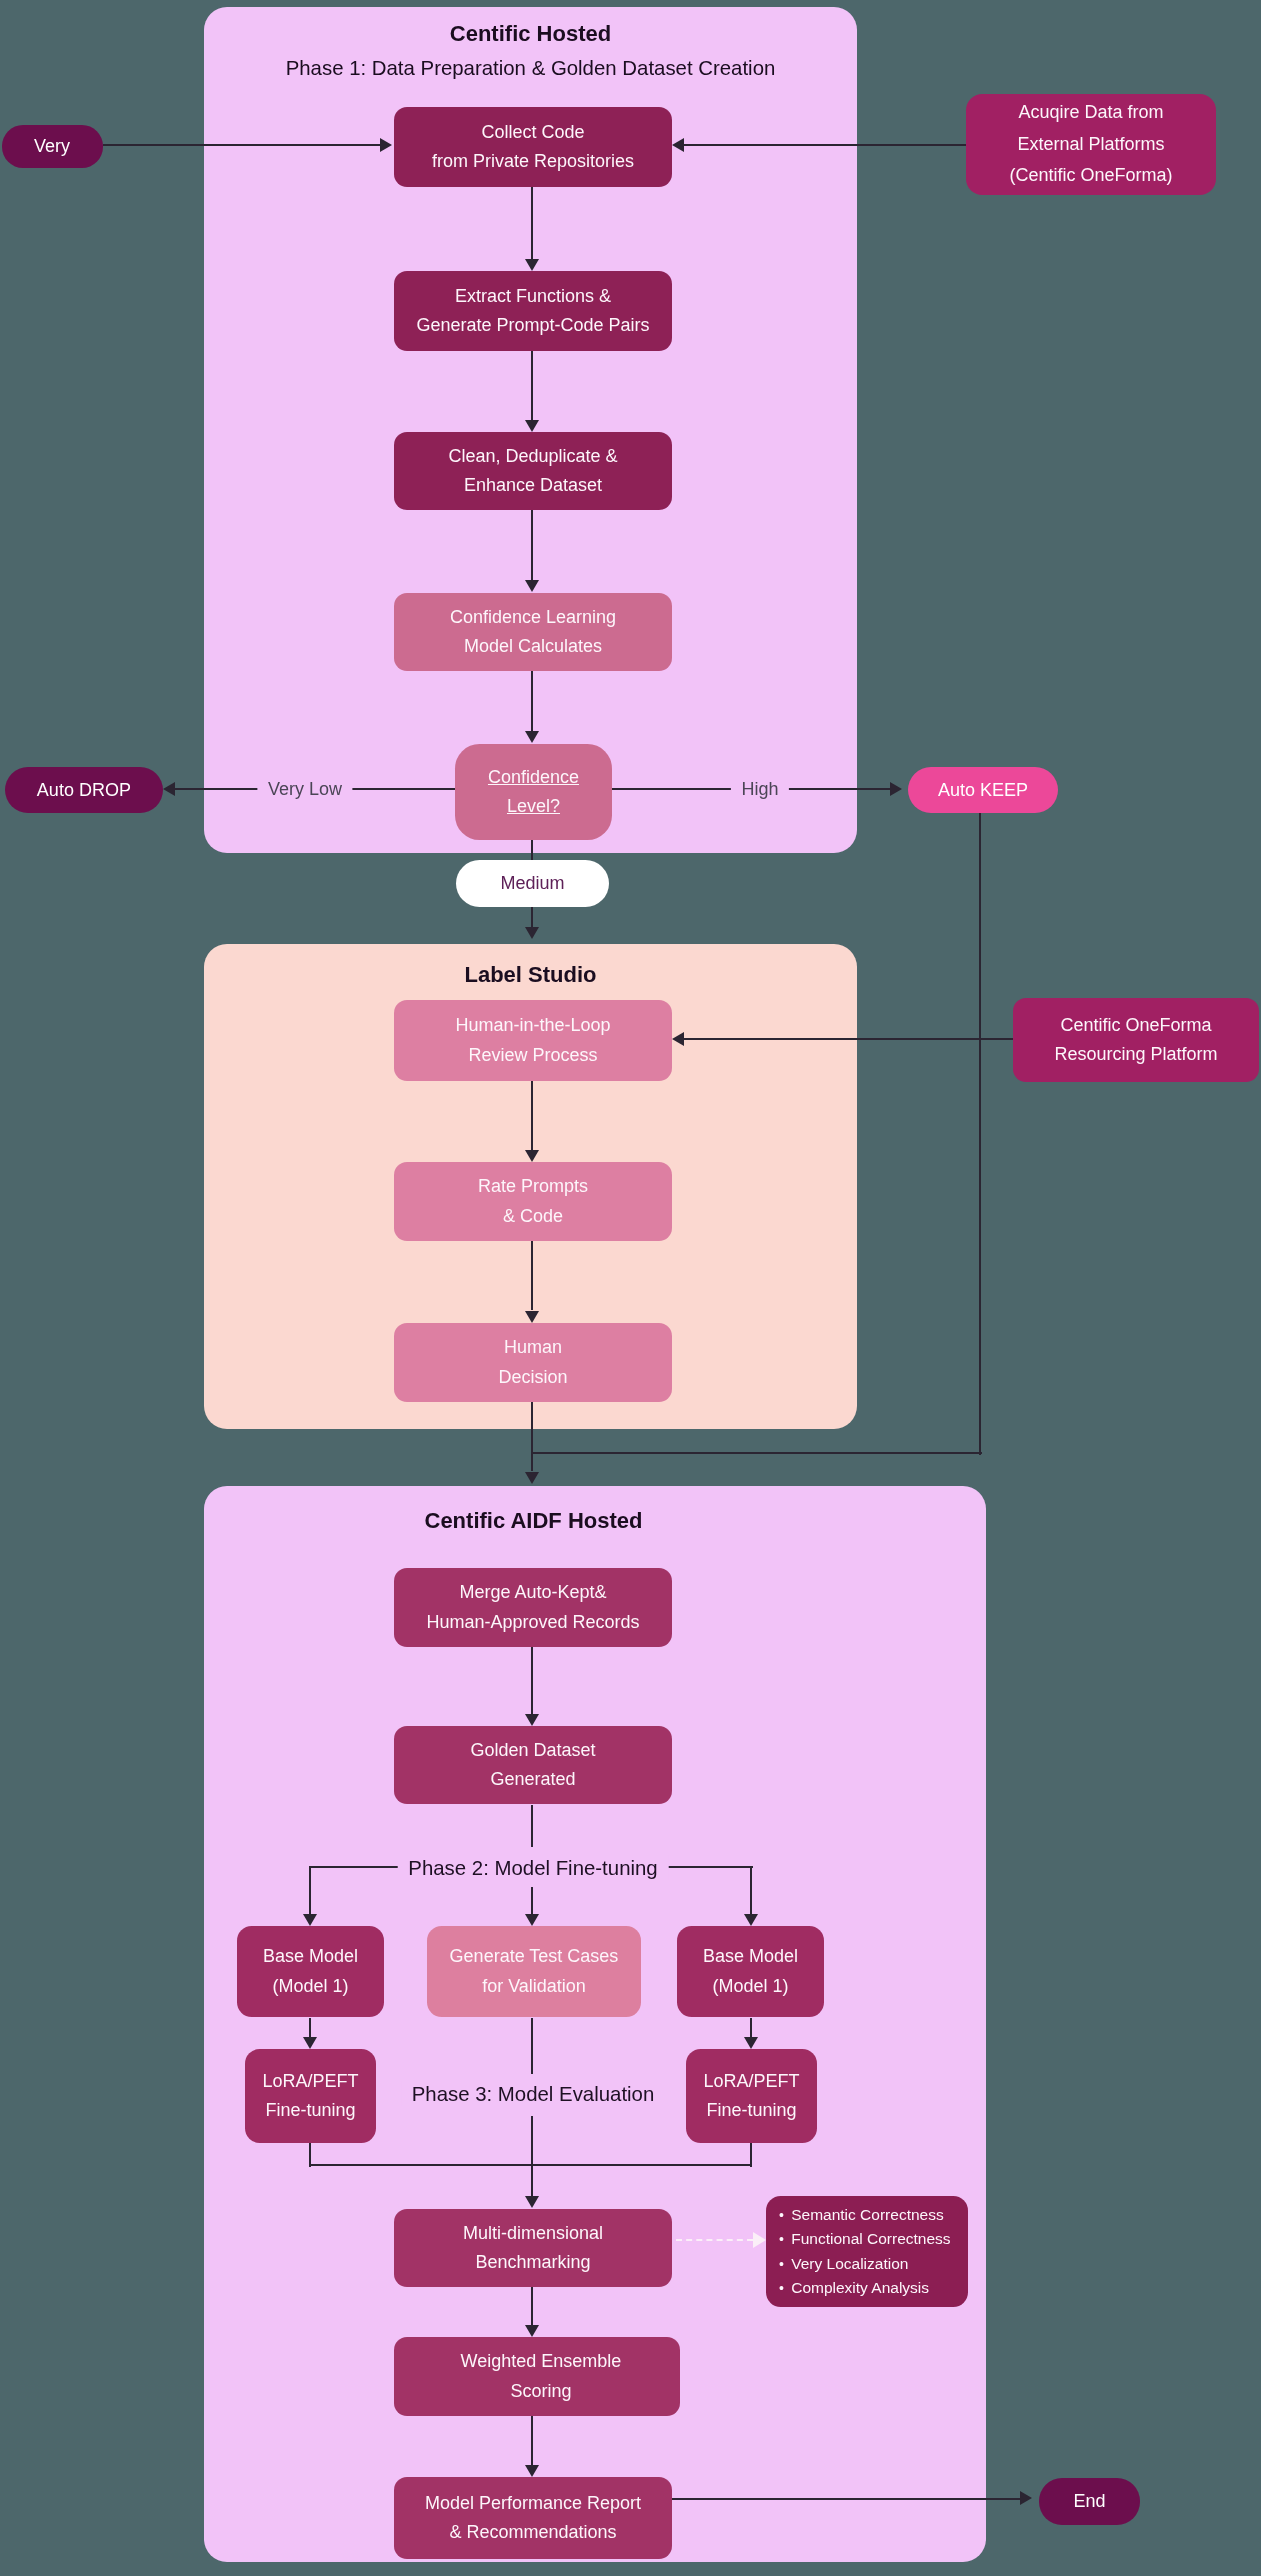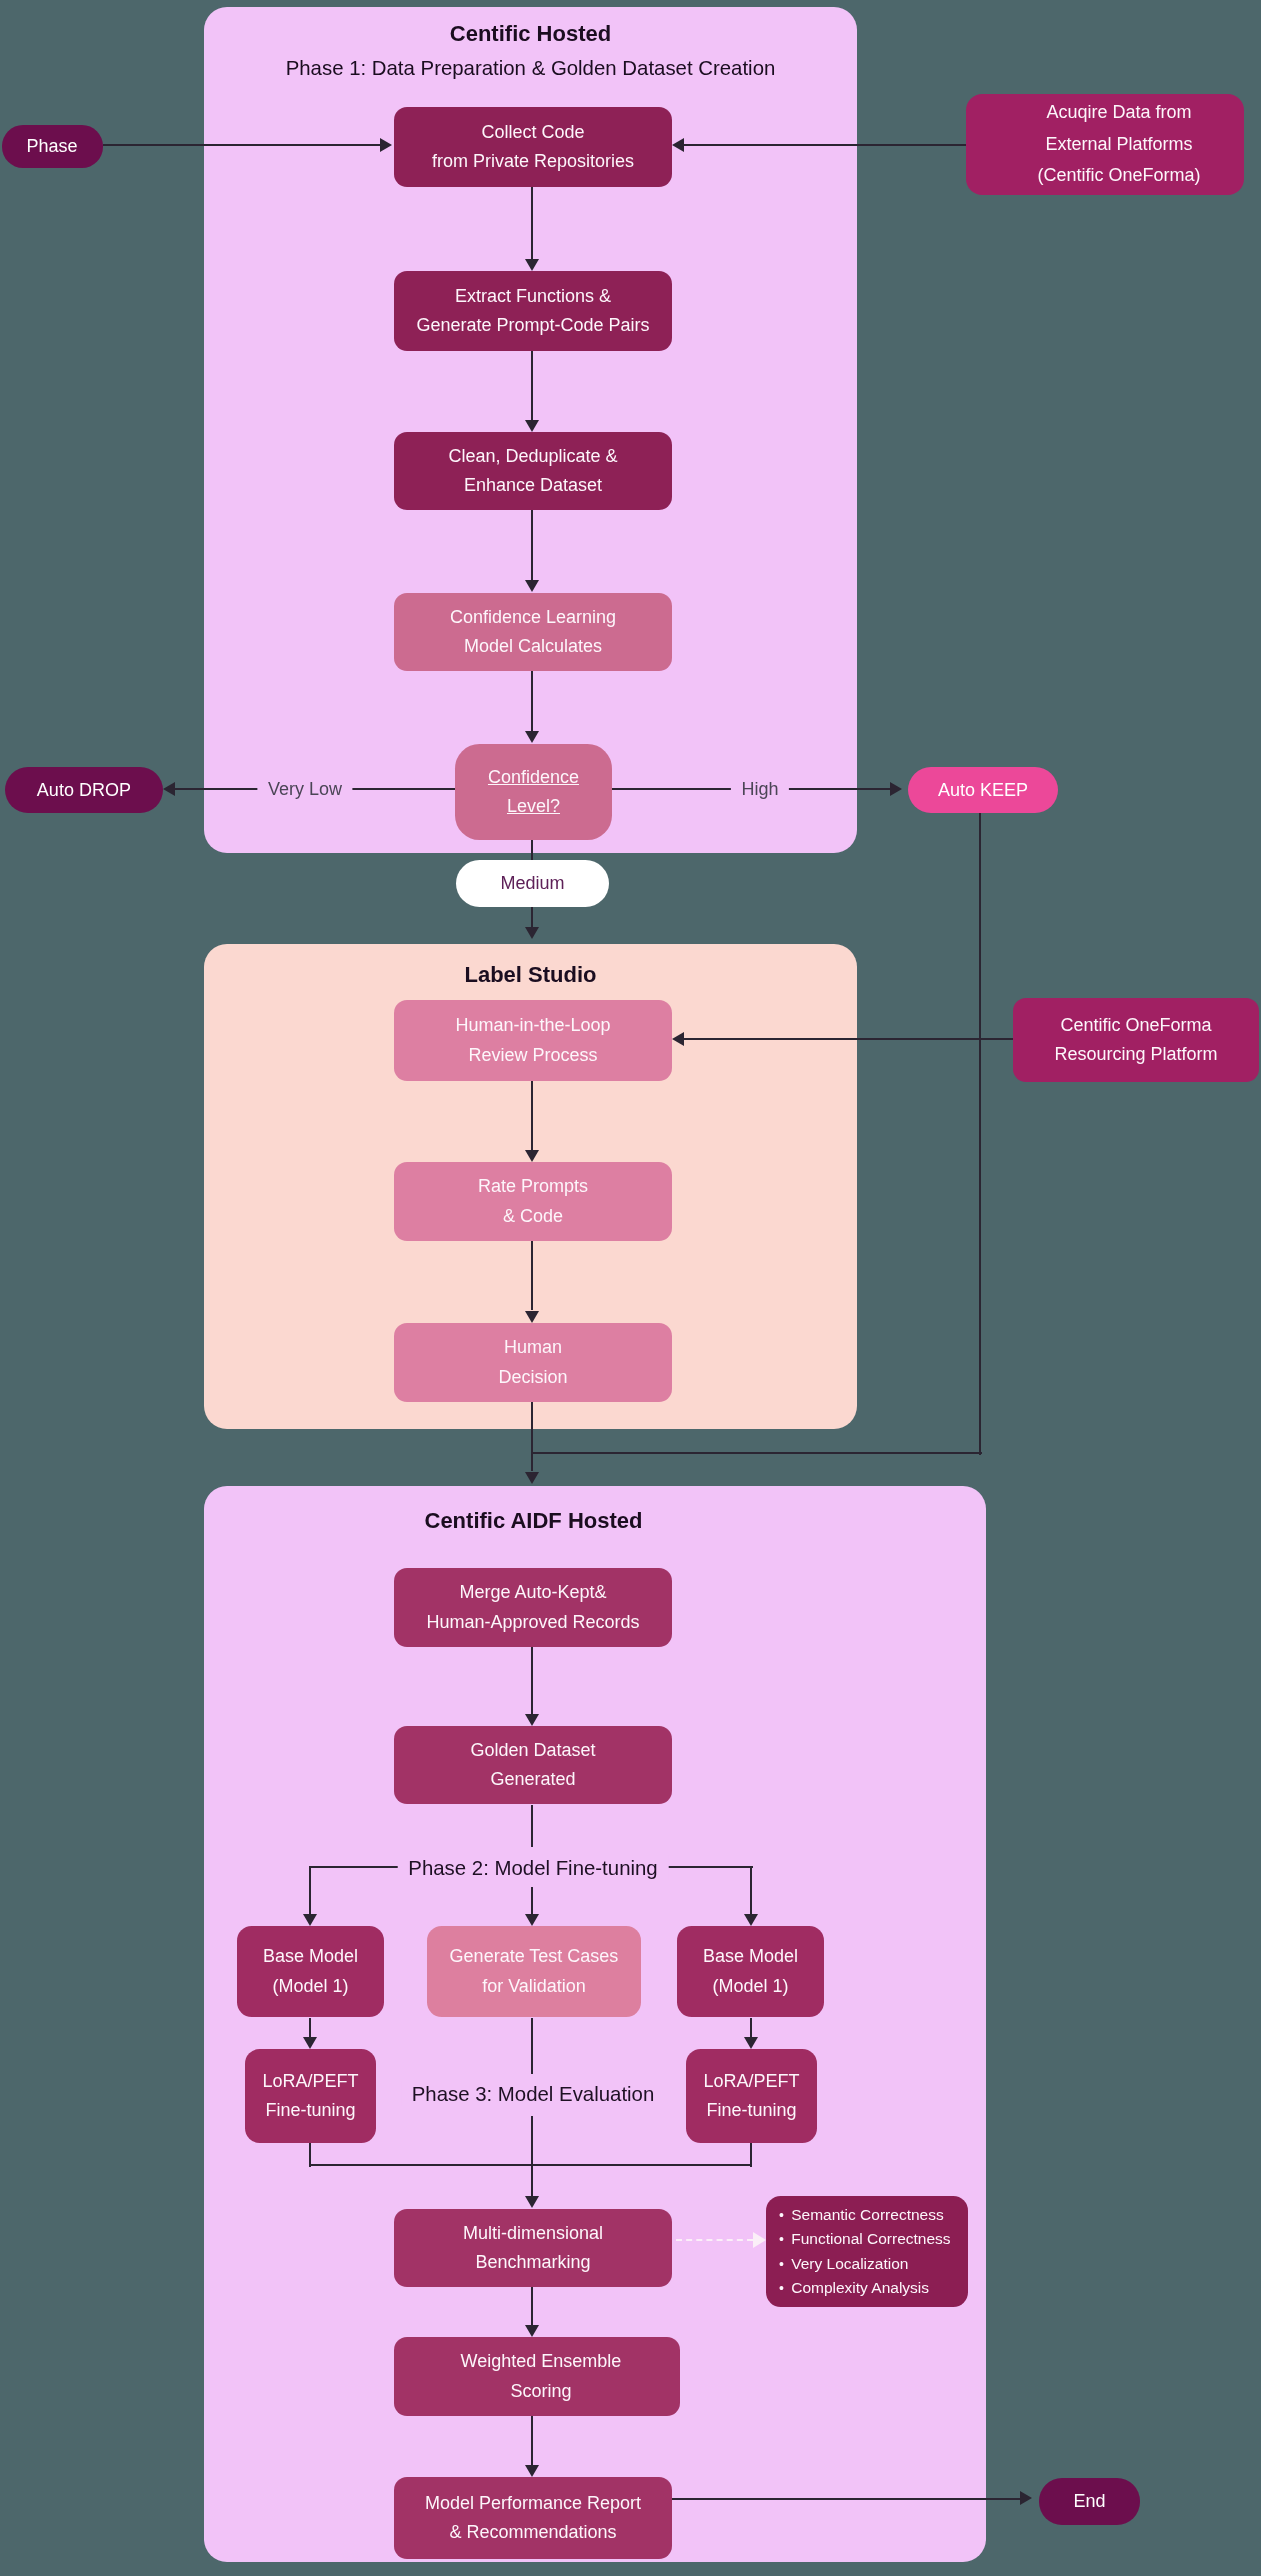--- a/index.html
+++ b/index.html
@@ -137,27 +137,27 @@
 from Private Repositories</div>
   <div class="node" style="left:394px;top:271px;width:278px;height:80px;background:#8E2156;">Extract Functions &amp;
 Generate Prompt-Code Pairs</div>
   <div class="node" style="left:394px;top:432px;width:278px;height:78px;background:#8E2156;">Clean, Deduplicate &amp;
 Enhance Dataset</div>
   <div class="node" style="left:394px;top:593px;width:278px;height:78px;background:#CC6B90;">Confidence Learning
 Model Calculates</div>
   <div class="node" style="left:455px;top:744px;width:157px;height:96px;background:#CC6B90;border-radius:24.5px;text-decoration:underline;">Confidence
 Level?</div>
 
-  <div class="node" style="left:966px;top:94px;width:250px;height:101px;background:#A12063;border-radius:16.3px;line-height:1.75;padding-left:28px;">Acuqire Data from
+  <div class="node" style="left:966px;top:94px;width:250px;height:101px;background:#A12063;border-radius:16.3px;line-height:1.75;">Acuqire Data from
 External Platforms
 (Centific OneForma)</div>
   <div class="node" style="left:1013px;top:998px;width:246px;height:84px;background:#A12063;">Centific OneForma
 Resourcing Platform</div>
 
-  <div class="pill" style="left:1.6px;top:125px;width:101px;height:43px;background:#6C0E4D;border-radius:21px;">Phase</div>
+  <div class="pill" style="left:1.6px;top:125px;width:101px;height:43px;background:#6C0E4D;border-radius:21px;">Very</div>
   <div class="pill" style="left:4.9px;top:767px;width:158px;height:46px;background:#6C0E4D;border-radius:23px;">Auto DROP</div>
   <div class="pill" style="left:908px;top:767px;width:150px;height:46px;background:#ec4899;border-radius:23px;">Auto KEEP</div>
   <div class="pill" style="left:456px;top:860px;width:153px;height:47px;background:#FFFFFF;color:#5E2158;border-radius:24px;">Medium</div>
   <div class="pill" style="left:1039px;top:2478px;width:101px;height:47px;background:#6C0E4D;border-radius:23px;">End</div>
 
   <div class="node" style="left:394px;top:1000px;width:278px;height:81px;background:#DD7FA2;">Human-in-the-Loop
 Review Process</div>
   <div class="node" style="left:394px;top:1162px;width:278px;height:79px;background:#DD7FA2;">Rate Prompts
 &amp; Code</div>
   <div class="node" style="left:394px;top:1323px;width:278px;height:79px;background:#DD7FA2;">Human

